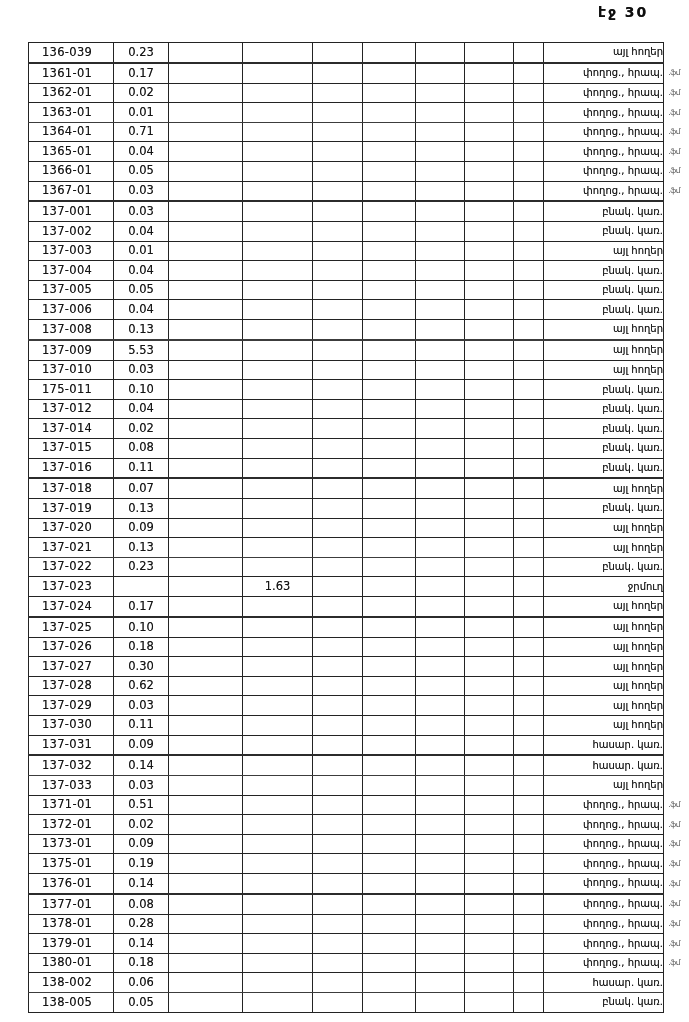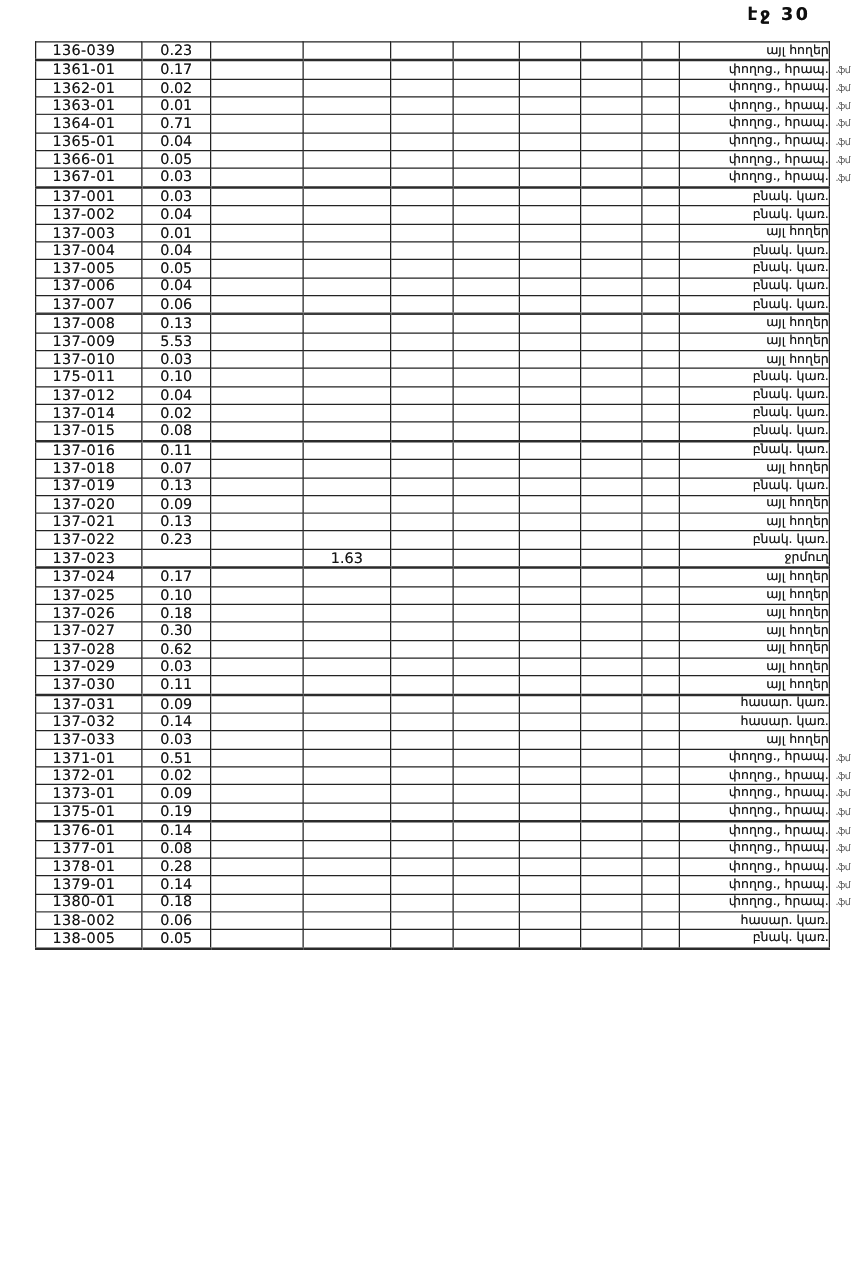--- a/index.html
+++ b/index.html
@@ -6,22 +6,22 @@
   body{
     width:689px;height:1022px;position:relative;background:#ffffff;
     font-family:"DejaVu Sans", sans-serif;color:#161616;overflow:hidden;
   }
   .page-header{
     position:absolute;top:4px;left:598px;
     font-size:14px;font-weight:bold;letter-spacing:2px;color:#0e0e0e;
     text-shadow:0 0 0.5px rgba(0,0,0,.6);
   }
   table.scan-table{
-    position:absolute;left:28px;top:33px;
-    width:660px;height:727px;
+    position:absolute;left:28px;top:42px;
+    width:660px;height:971px;
     border-collapse:collapse;table-layout:fixed;
   }
   .scan-table td{
     border:1px solid #232323;
     font-size:11.5px;line-height:1;color:#141414;
     padding:0;overflow:hidden;white-space:nowrap;
     text-shadow:0 0 0.4px rgba(20,20,20,.55);
   }
   .scan-table td.code{padding-left:13px;letter-spacing:.3px;}
   .scan-table td.val{text-align:center;}
@@ -230,33 +230,20 @@
         <td class="empty"></td>
         <td class="empty"></td>
         <td class="empty"></td>
         <td class="empty"></td>
         <td class="empty"></td>
         <td class="empty"></td>
         <td class="cat">բնակ. կառ.</td>
         <td class="note"></td>
       </tr>
       <tr>
-        <td class="code">137-007</td>
-        <td class="val">0.06</td>
-        <td class="empty"></td>
-        <td class="empty"></td>
-        <td class="empty"></td>
-        <td class="empty"></td>
-        <td class="empty"></td>
-        <td class="empty"></td>
-        <td class="empty"></td>
-        <td class="cat">բնակ. կառ.</td>
-        <td class="note"></td>
-      </tr>
-      <tr>
         <td class="code">137-008</td>
         <td class="val">0.13</td>
         <td class="empty"></td>
         <td class="empty"></td>
         <td class="empty"></td>
         <td class="empty"></td>
         <td class="empty"></td>
         <td class="empty"></td>
         <td class="empty"></td>
         <td class="cat">այլ հողեր</td>

